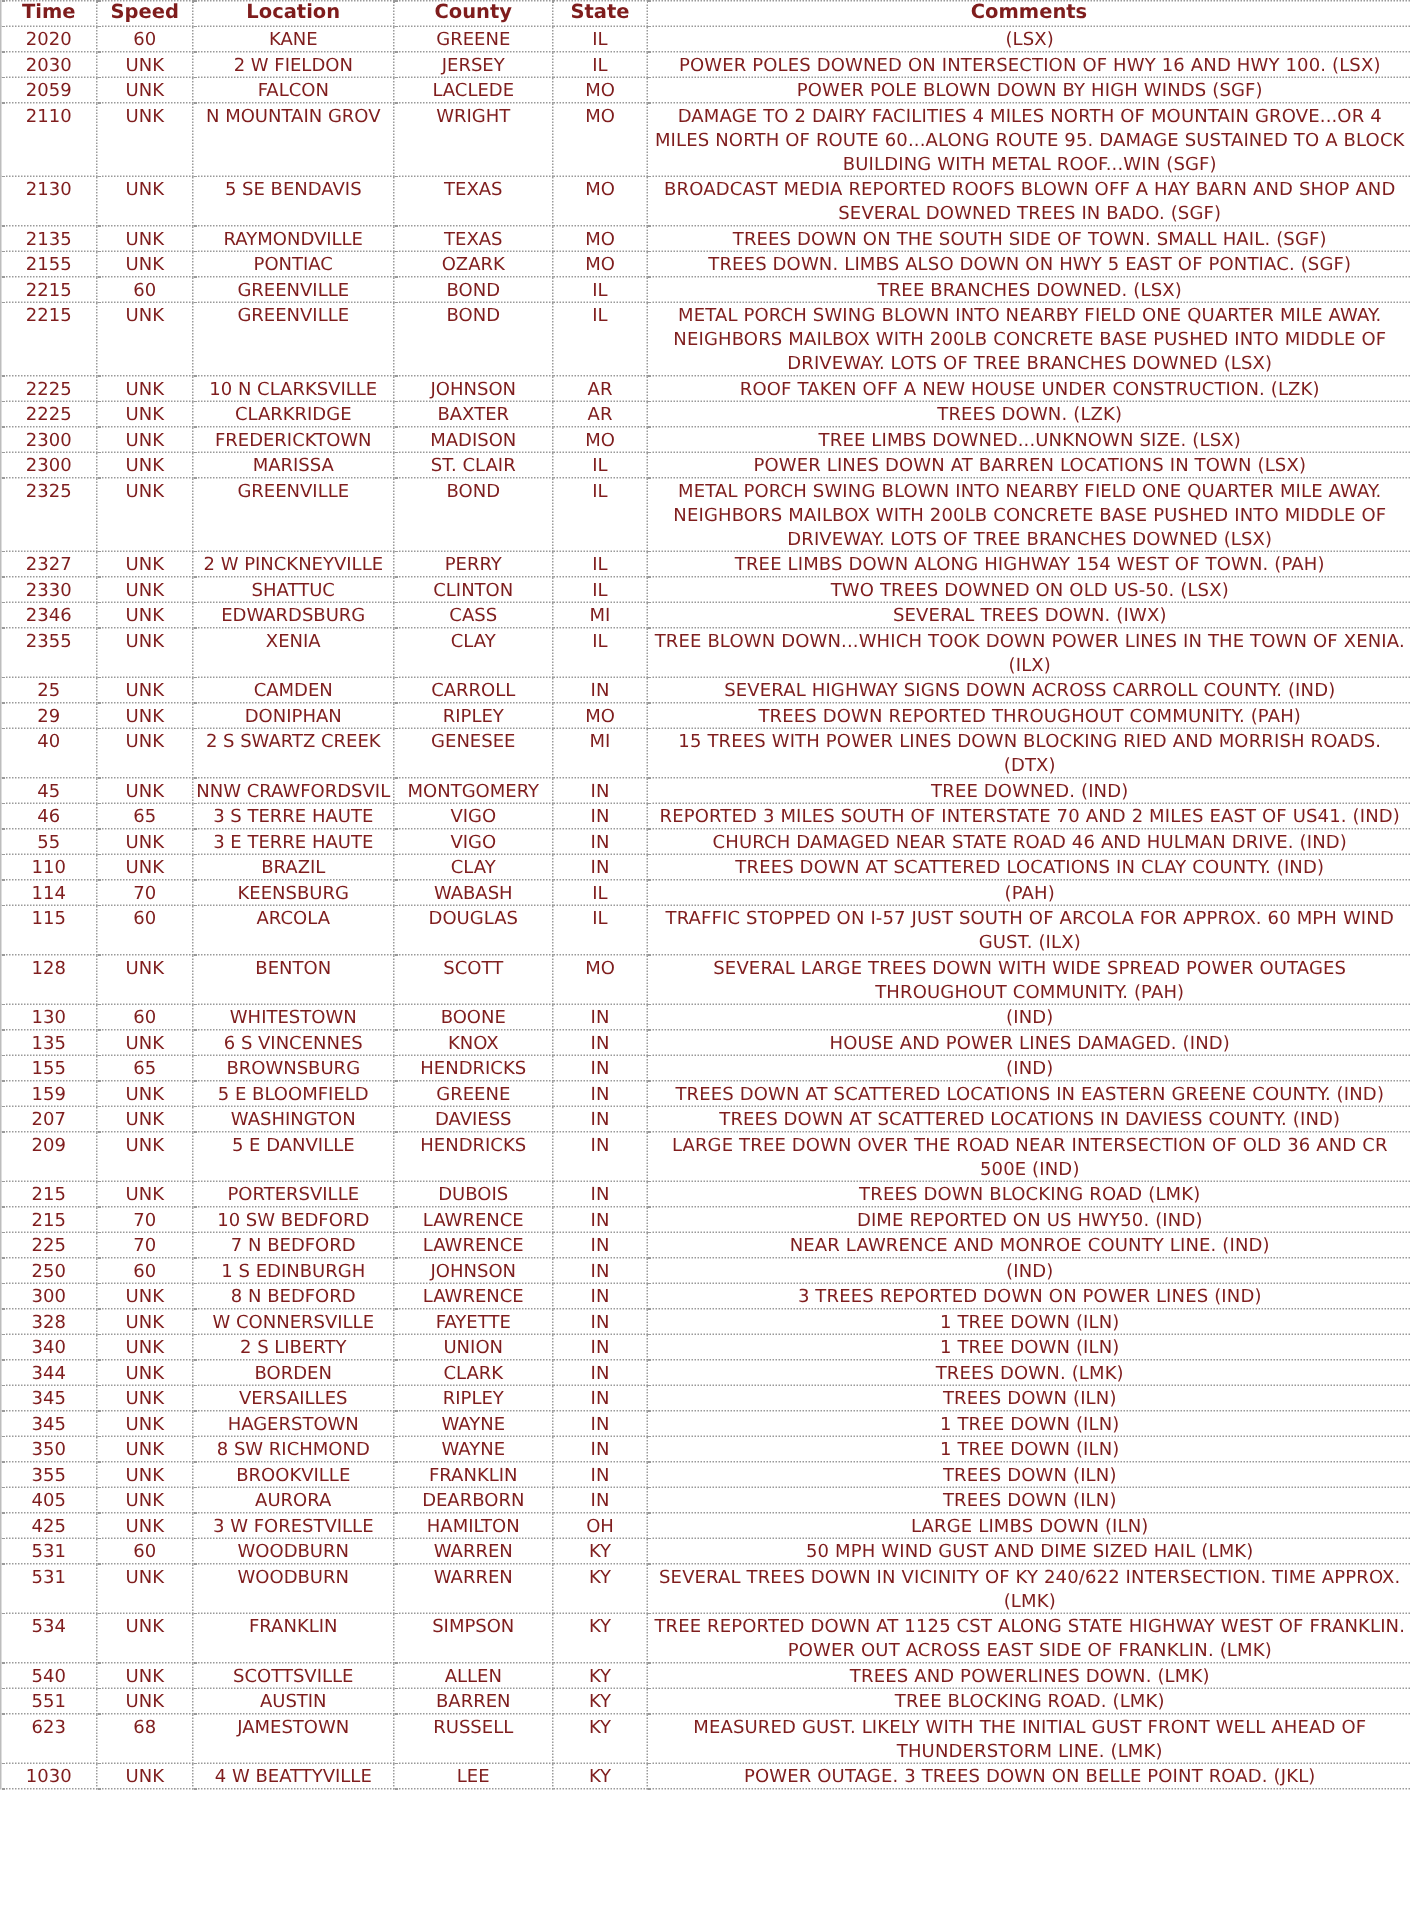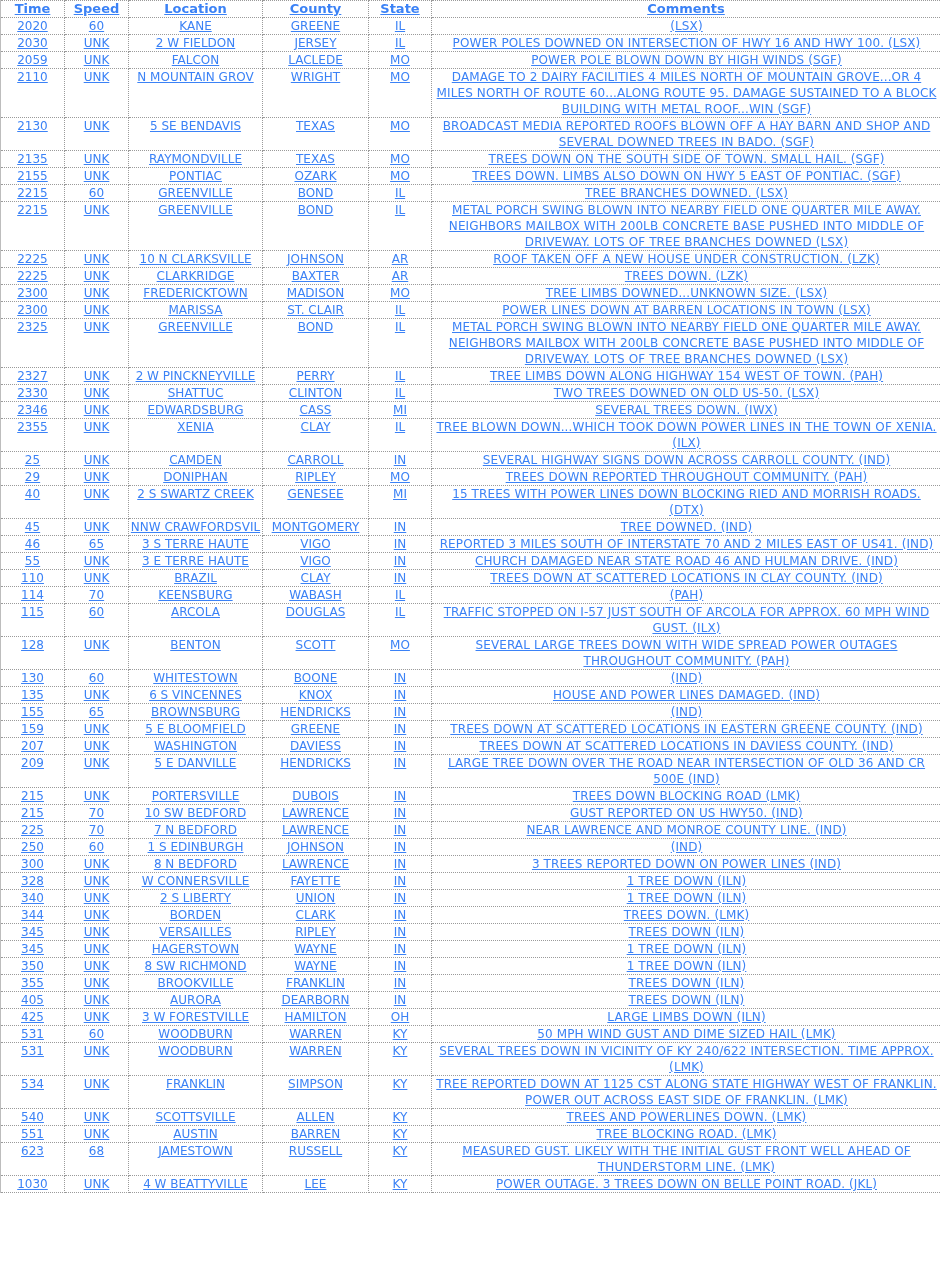--- a/index.html
+++ b/index.html
@@ -3,22 +3,21 @@
 <meta charset="utf-8">
 <style>
   html, body { margin: 0; padding: 0; background: #ffffff; }
   body { width: 940px; height: 1275px; overflow: hidden; }
   table {
     border-collapse: collapse;
     table-layout: fixed;
     width: 940px;
     font-family: "DejaVu Sans", sans-serif;
     font-size: 12px;
-    color: #3b82f6;
-    text-decoration: underline;
+    color: #7f1d1d;
   }
   col.c-time { width: 64px; }
   col.c-speed { width: 64px; }
   col.c-loc { width: 134px; }
   col.c-county { width: 106px; }
   col.c-state { width: 63px; }
   col.c-comm { width: 509px; }
   th, td {
     border: 1px dotted #9a9a9a;
     padding: 0 1px;
@@ -345,21 +344,21 @@
         <td>DUBOIS</td>
         <td>IN</td>
         <td class="comm">TREES DOWN BLOCKING ROAD (LMK)</td>
       </tr>
       <tr>
         <td>215</td>
         <td>70</td>
         <td>10 SW BEDFORD</td>
         <td>LAWRENCE</td>
         <td>IN</td>
-        <td class="comm">GUST REPORTED ON US HWY50. (IND)</td>
+        <td class="comm">DIME REPORTED ON US HWY50. (IND)</td>
       </tr>
       <tr>
         <td>225</td>
         <td>70</td>
         <td>7 N BEDFORD</td>
         <td>LAWRENCE</td>
         <td>IN</td>
         <td class="comm">NEAR LAWRENCE AND MONROE COUNTY LINE. (IND)</td>
       </tr>
       <tr>

